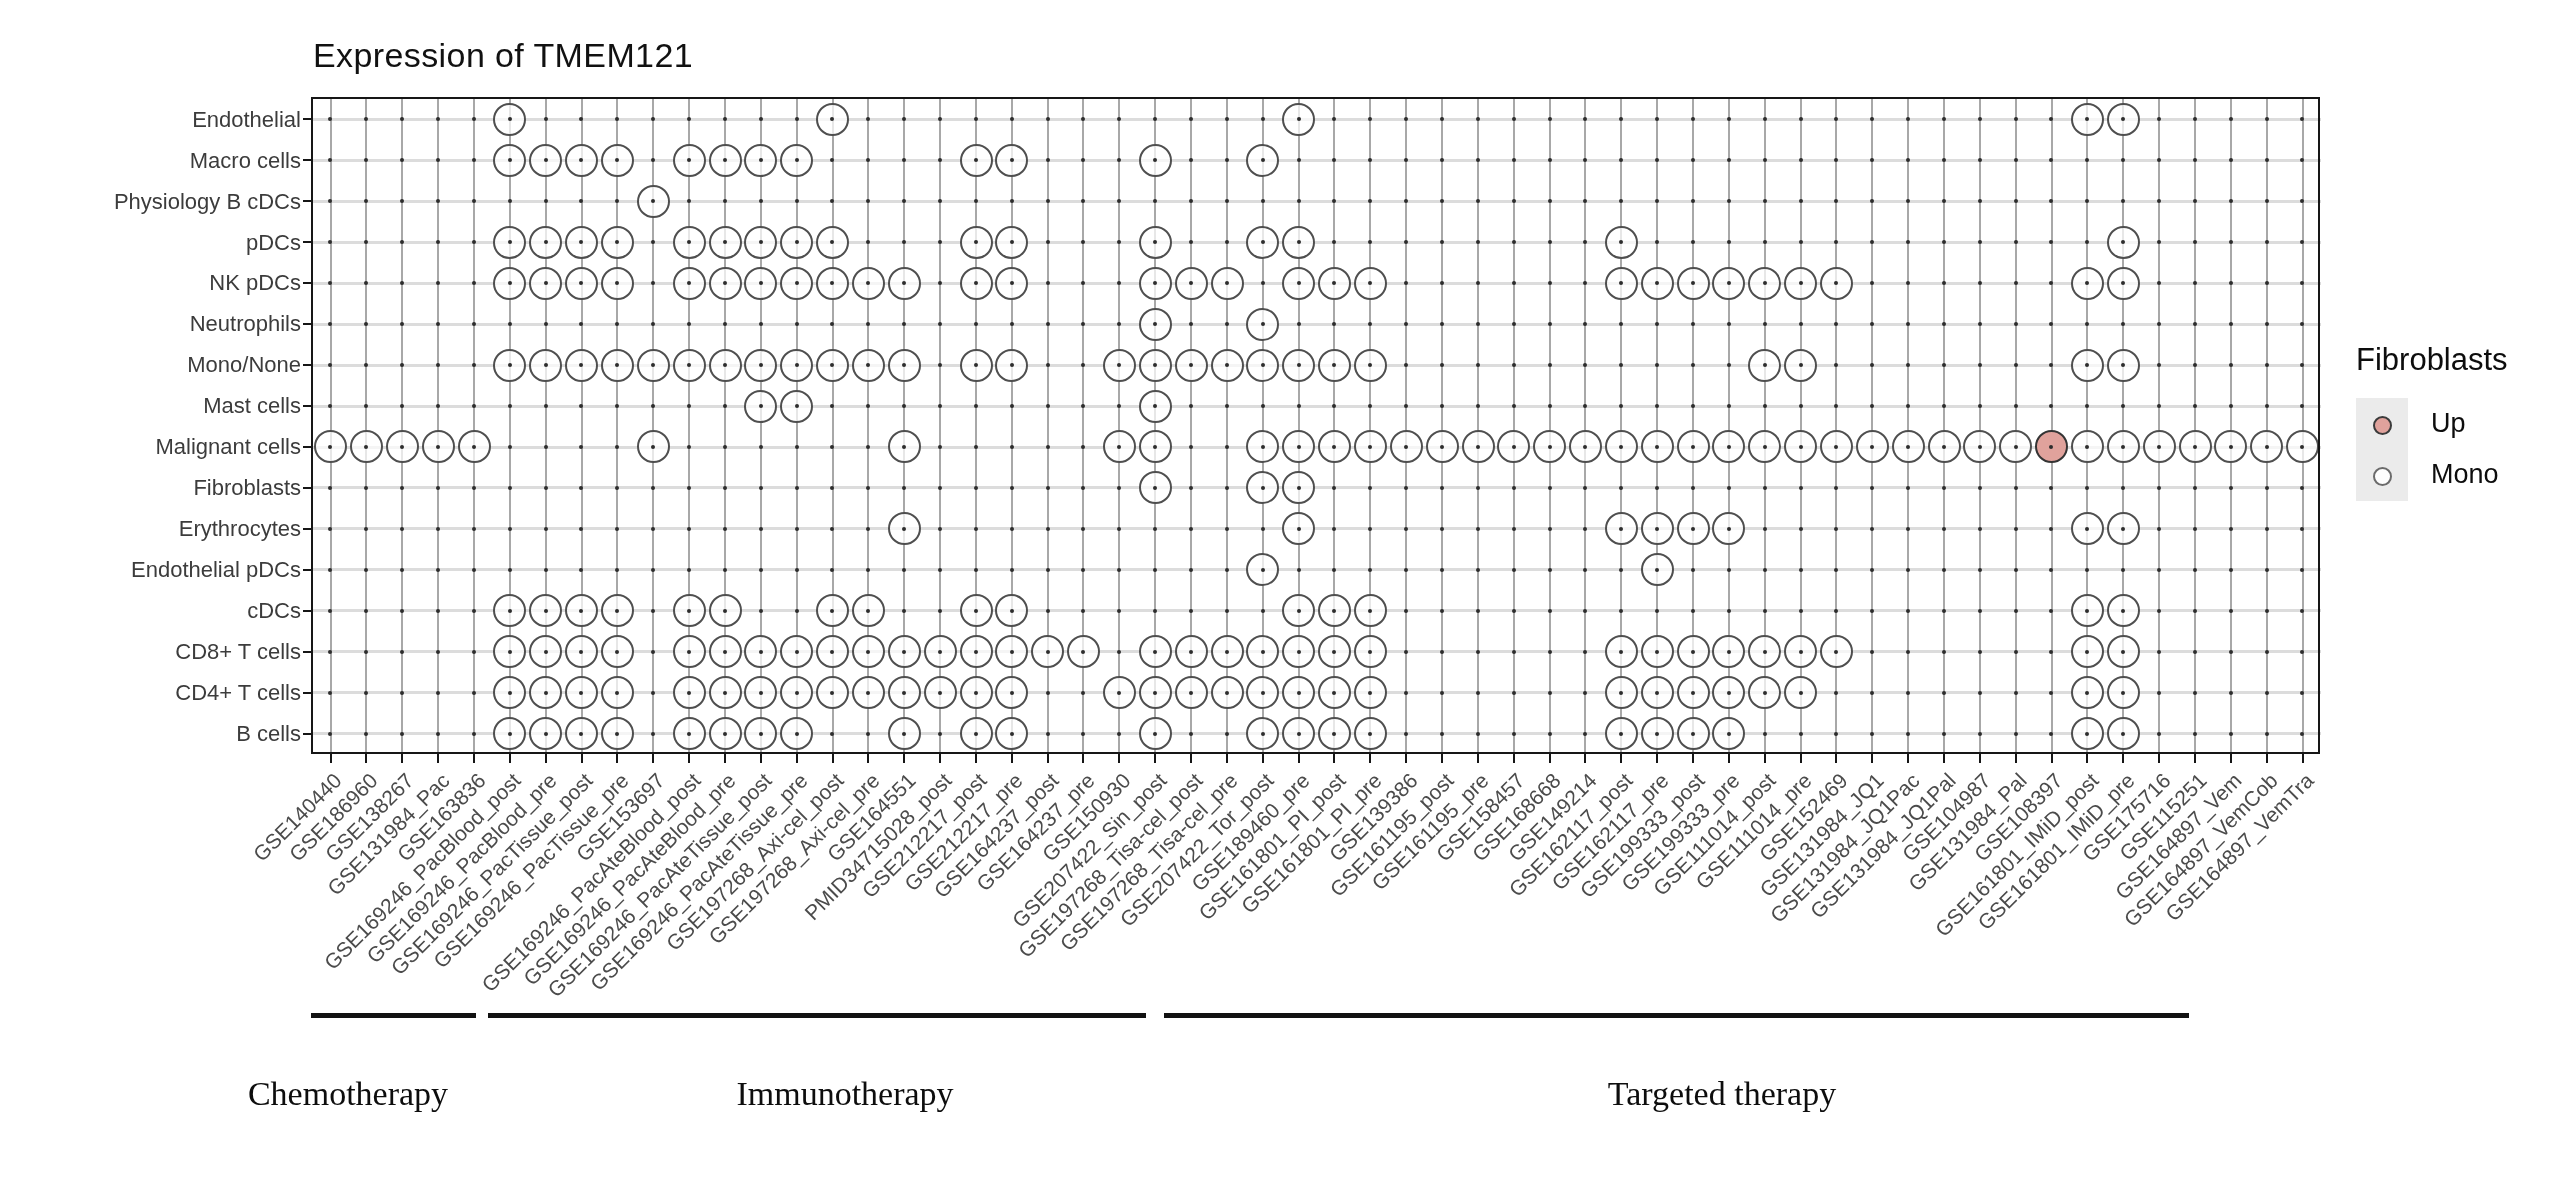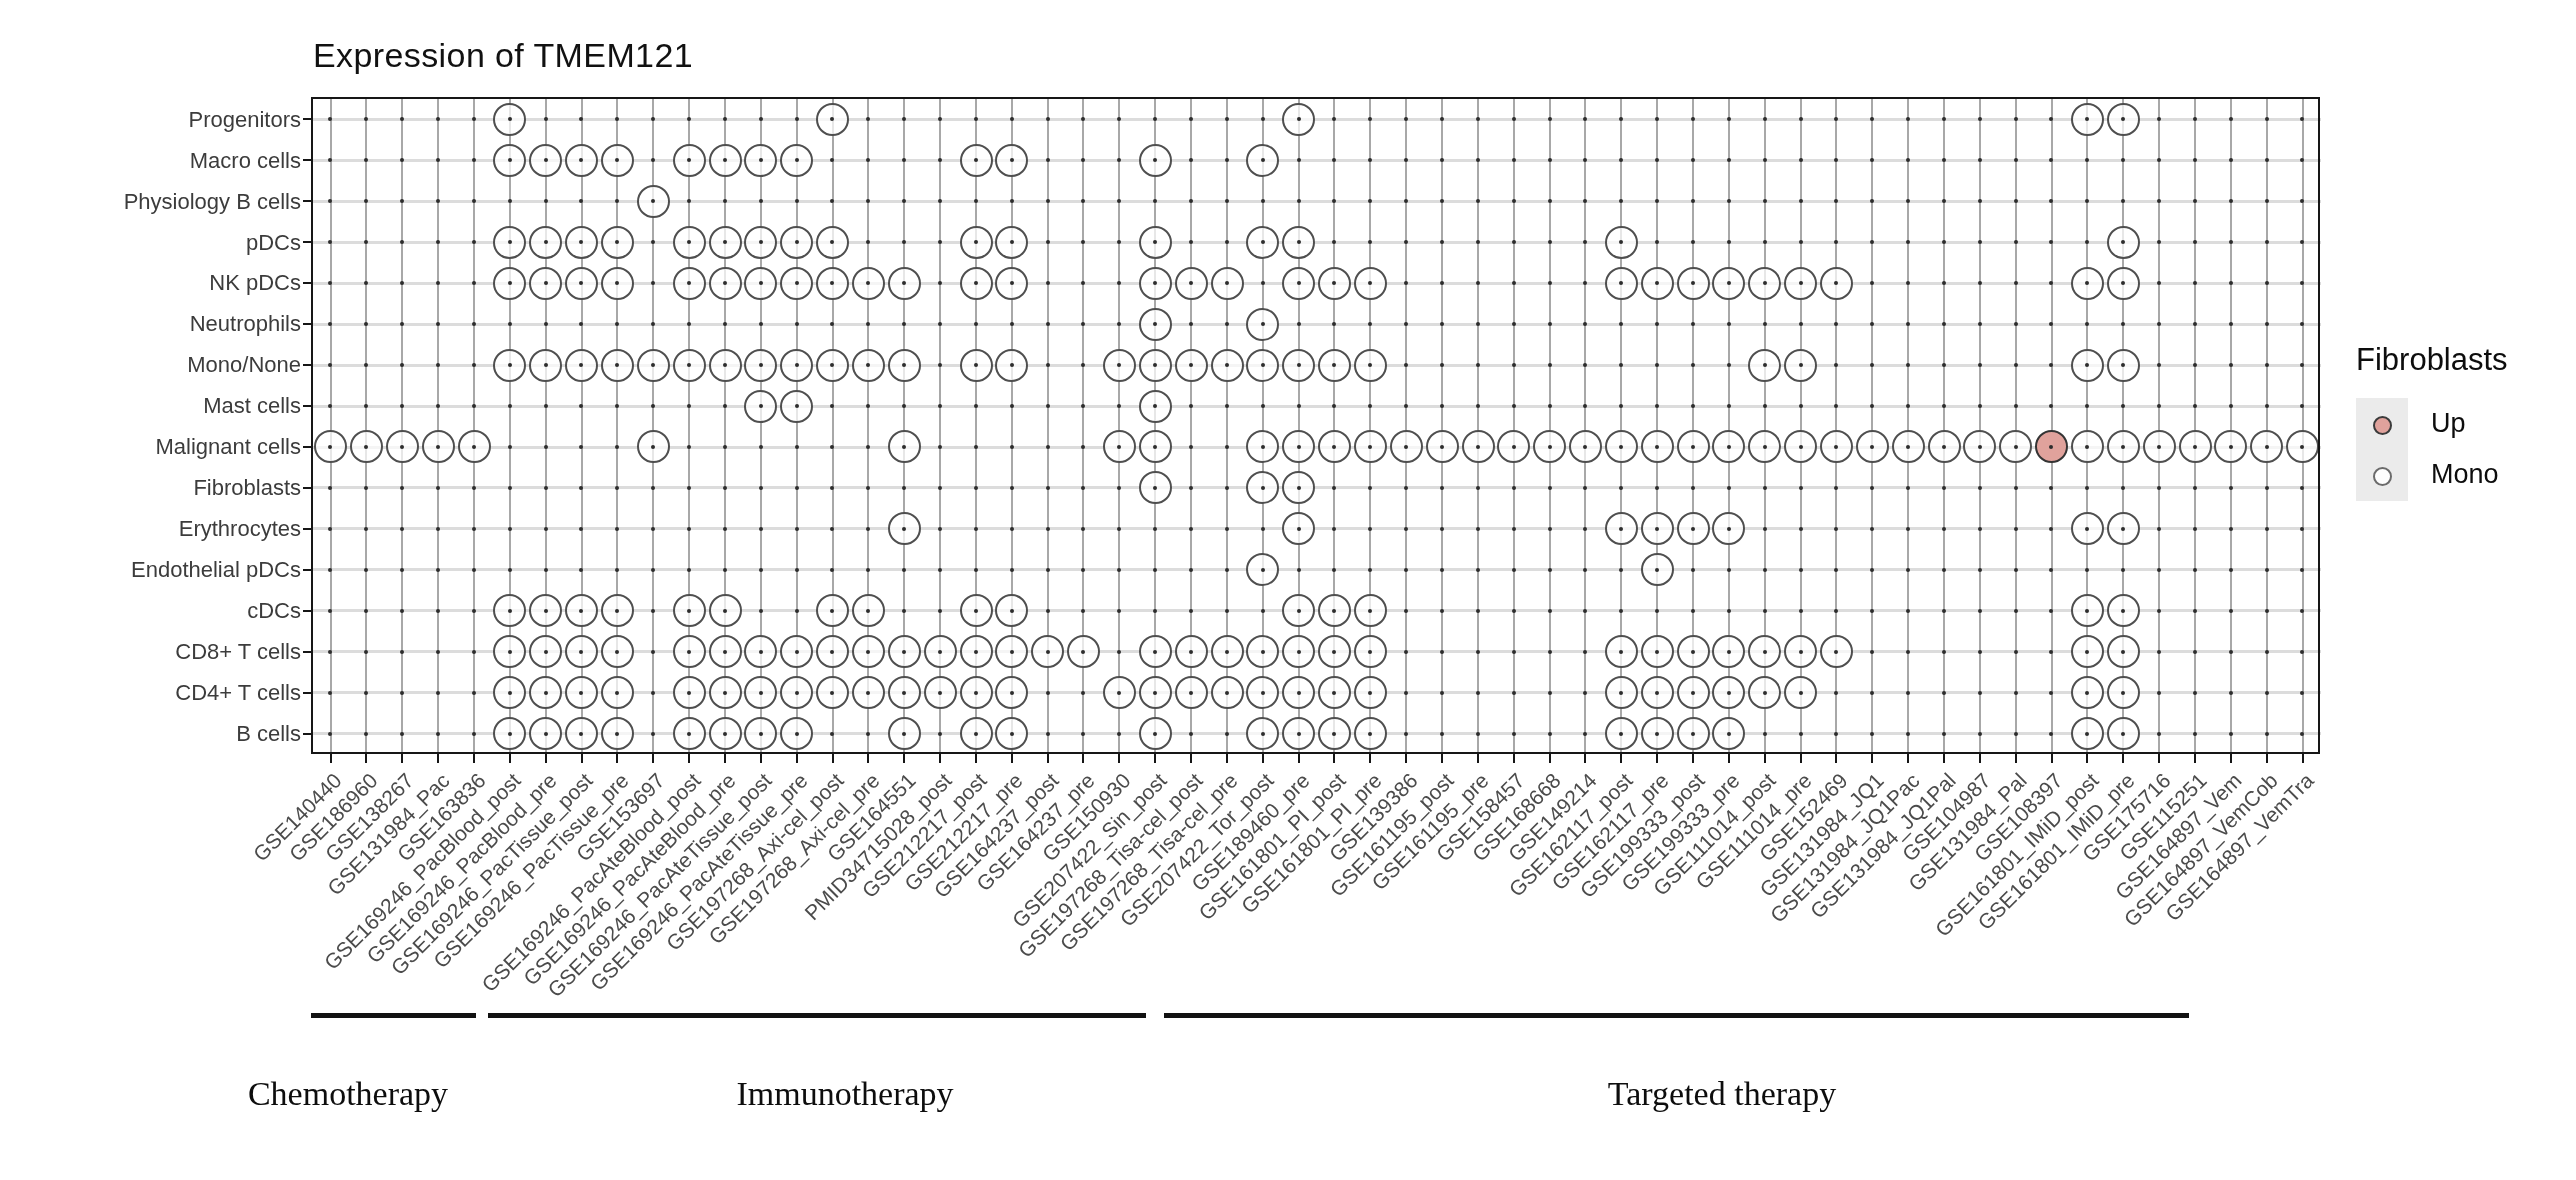--- a/index.html
+++ b/index.html
@@ -1324,23 +1324,23 @@
     <div class="abs cell-dot" style="left: 1978px; top: 732px;"></div>
     <div class="abs cell-dot" style="left: 2014px; top: 732px;"></div>
     <div class="abs cell-dot" style="left: 2049px; top: 732px;"></div>
     <div class="abs cell-dot" style="left: 2085px; top: 732px;"></div>
     <div class="abs cell-dot" style="left: 2121px; top: 732px;"></div>
     <div class="abs cell-dot" style="left: 2157px; top: 732px;"></div>
     <div class="abs cell-dot" style="left: 2193px; top: 732px;"></div>
     <div class="abs cell-dot" style="left: 2229px; top: 732px;"></div>
     <div class="abs cell-dot" style="left: 2265px; top: 732px;"></div>
     <div class="abs cell-dot" style="left: 2300px; top: 732px;"></div>
-    <div class="abs ylab" style="left: 15px; top: 106px;">Progenitors</div>
+    <div class="abs ylab" style="left: 15px; top: 106px;">Endothelial</div>
     <div class="abs ylab" style="left: 15px; top: 147px;">Macro cells</div>
-    <div class="abs ylab" style="left: 15px; top: 188px;">Physiology B cells</div>
+    <div class="abs ylab" style="left: 15px; top: 188px;">Physiology B cDCs</div>
     <div class="abs ylab" style="left: 15px; top: 229px;">pDCs</div>
     <div class="abs ylab" style="left: 15px; top: 269px;">NK pDCs</div>
     <div class="abs ylab" style="left: 15px; top: 310px;">Neutrophils</div>
     <div class="abs ylab" style="left: 15px; top: 351px;">Mono/None</div>
     <div class="abs ylab" style="left: 15px; top: 392px;">Mast cells</div>
     <div class="abs ylab" style="left: 15px; top: 433px;">Malignant cells</div>
     <div class="abs ylab" style="left: 15px; top: 474px;">Fibroblasts</div>
     <div class="abs ylab" style="left: 15px; top: 515px;">Erythrocytes</div>
     <div class="abs ylab" style="left: 15px; top: 556px;">Endothelial pDCs</div>
     <div class="abs ylab" style="left: 15px; top: 597px;">cDCs</div>

